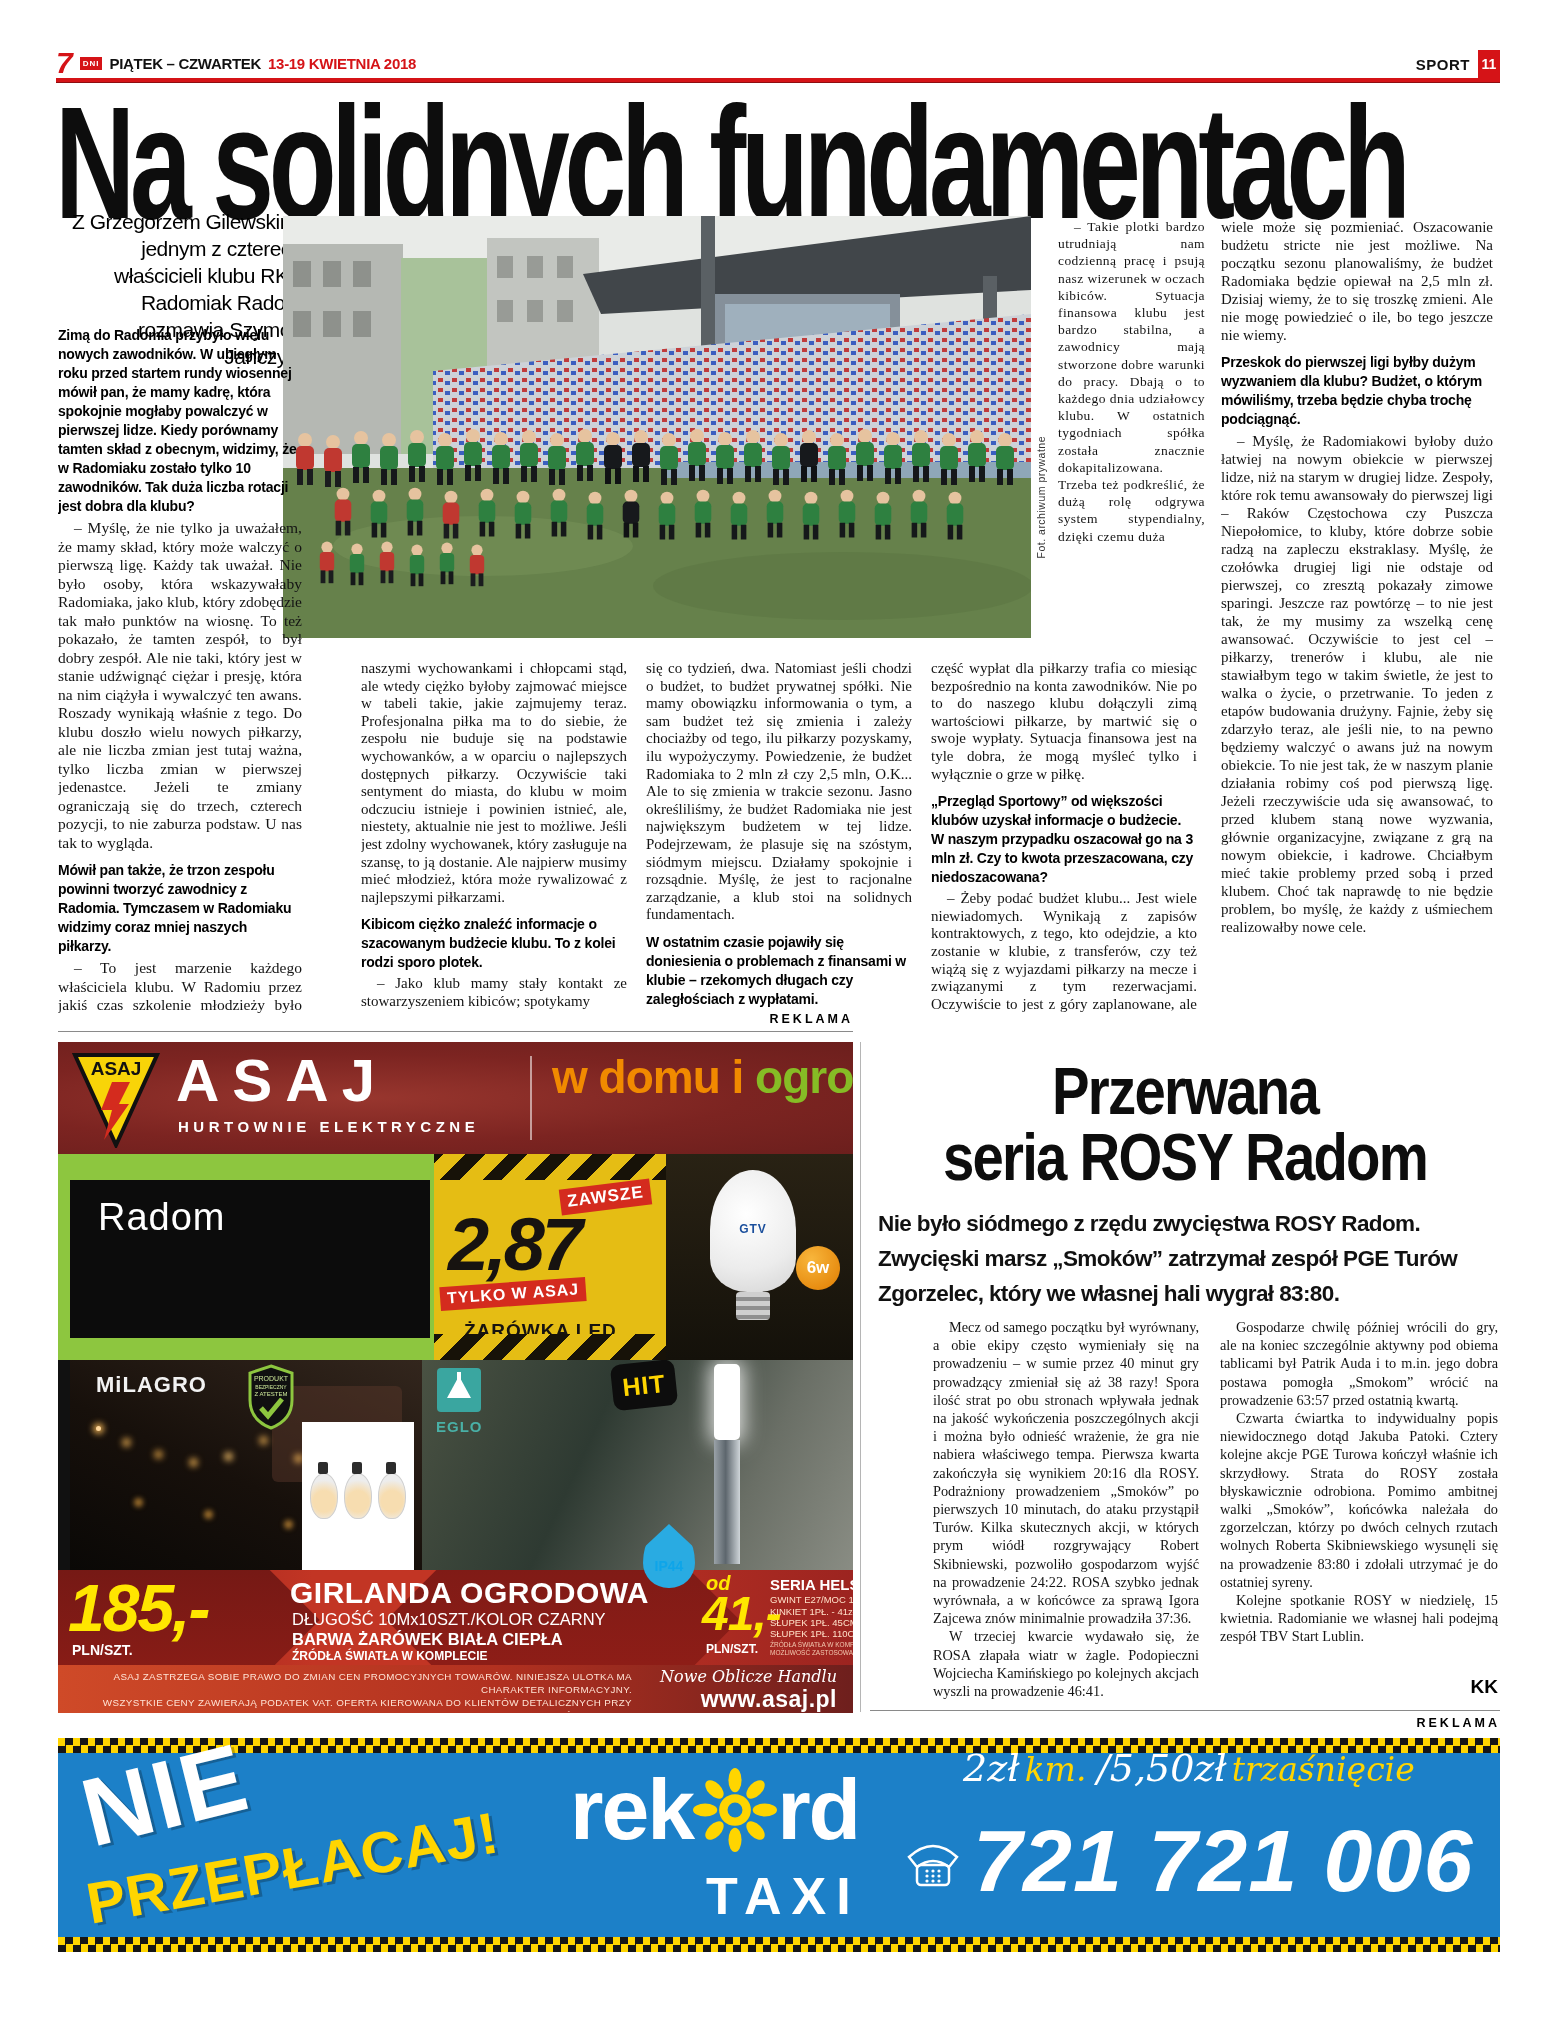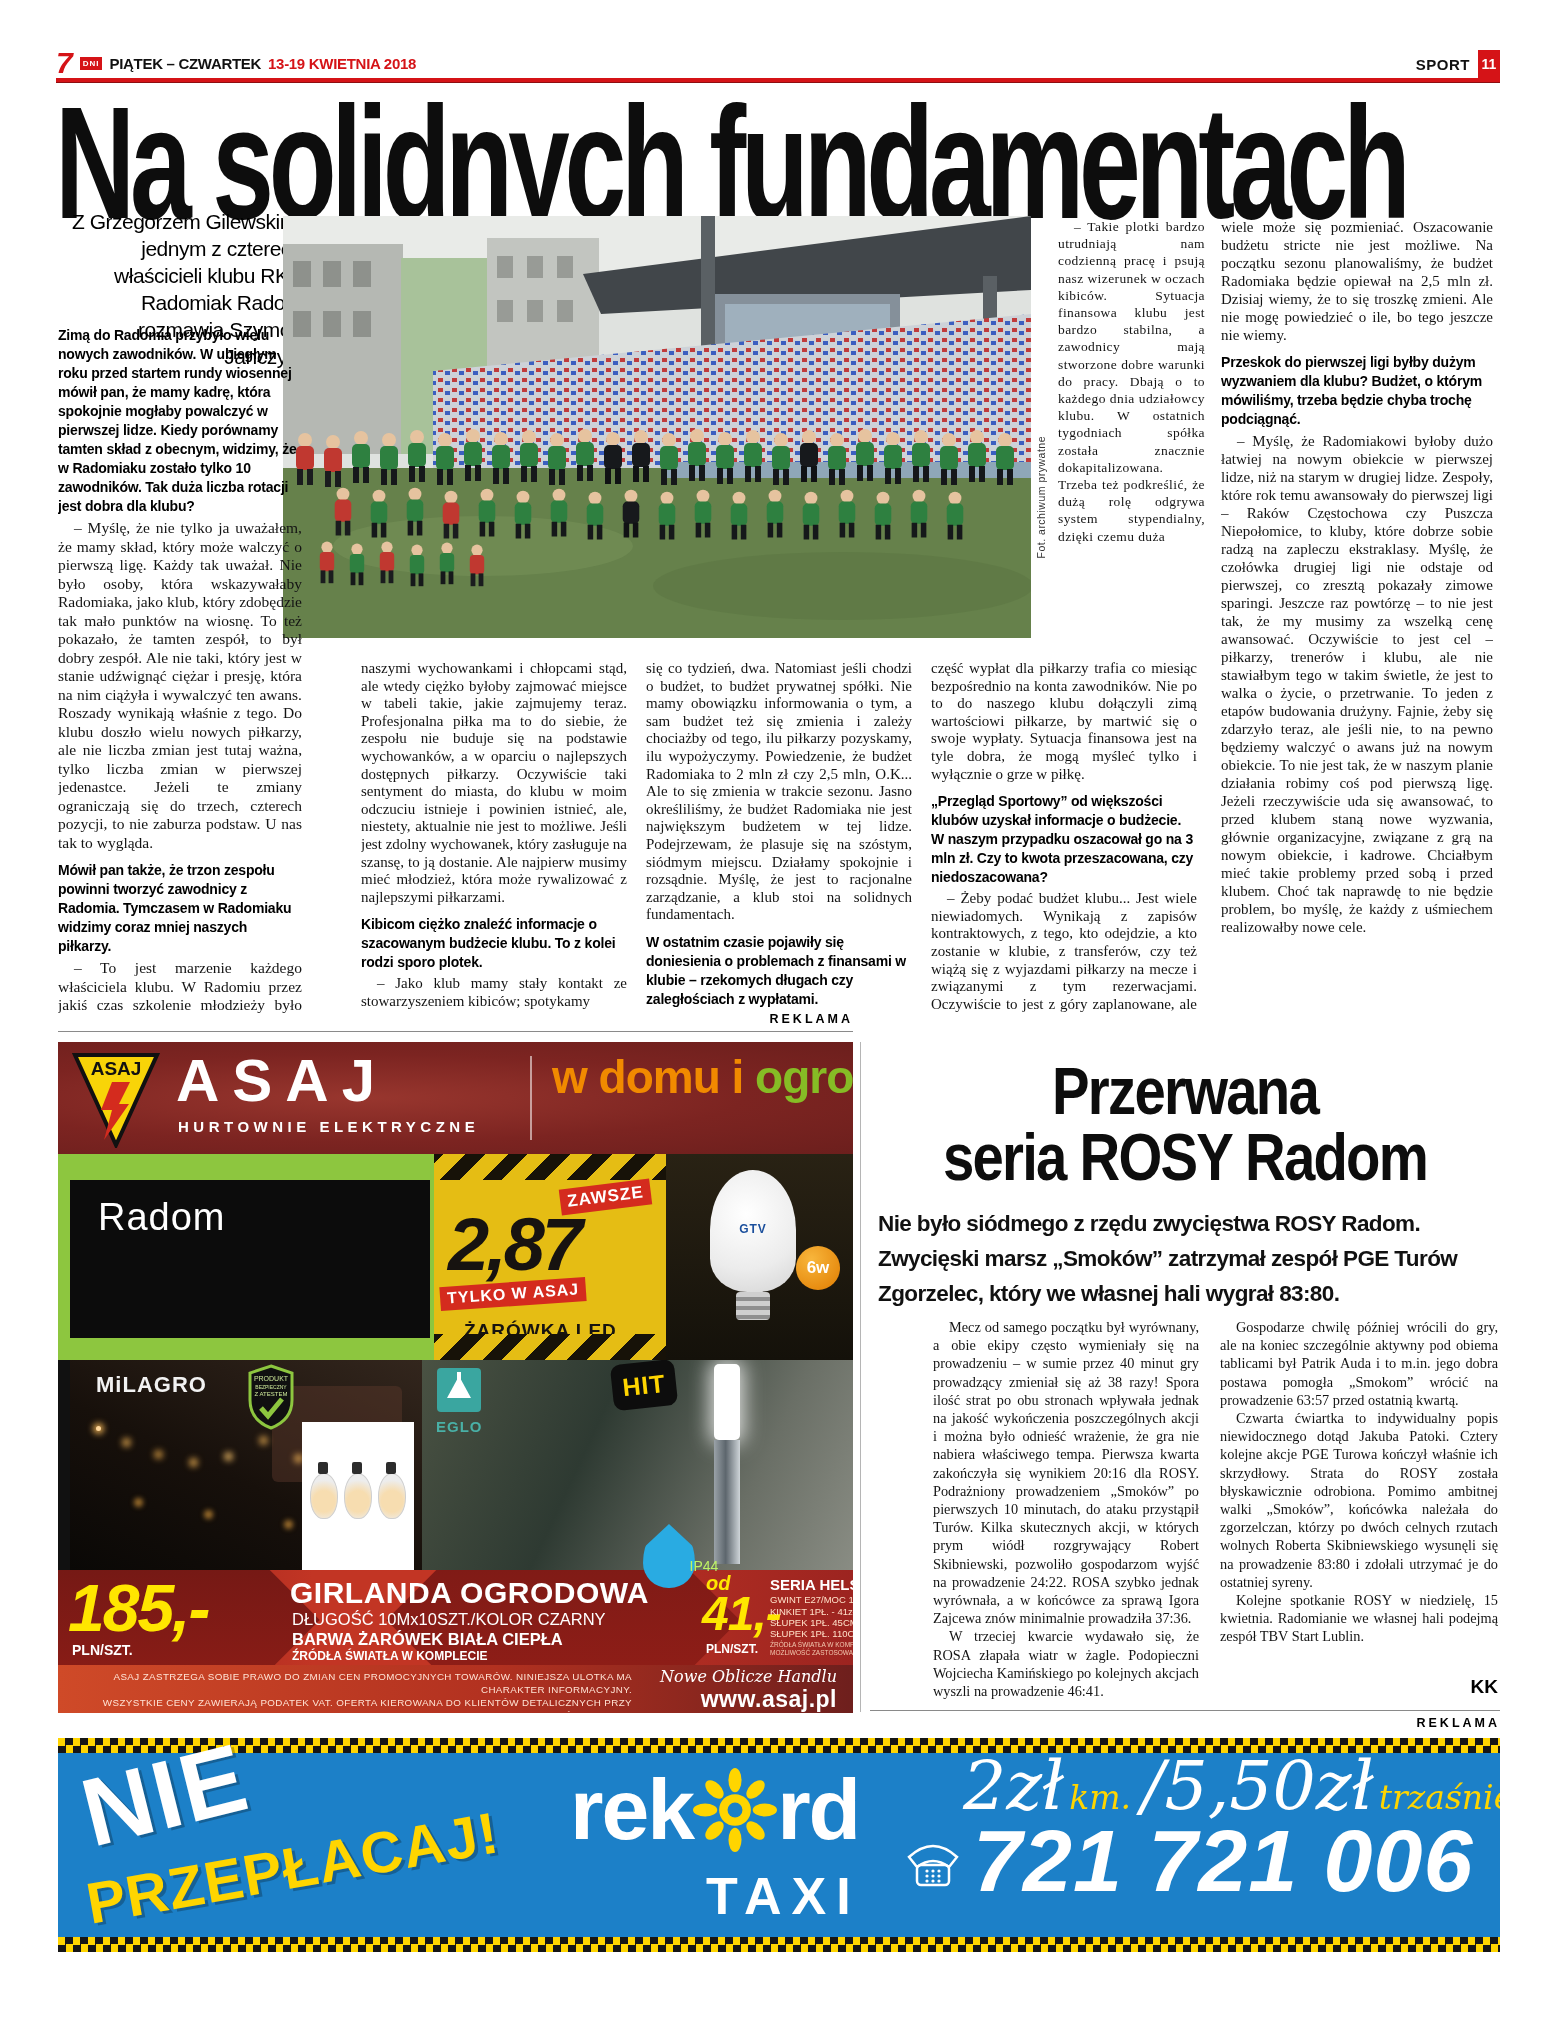--- a/index.html
+++ b/index.html
@@ -118,21 +118,21 @@
        transform:rotate(-6deg);display:flex;align-items:center;justify-content:center;
        color:#ffd500;font-size:25px;font-weight:900;letter-spacing:1px;}
   #bollard{position:absolute;left:292px;top:4px;width:26px;height:200px;}
   #bollard-top{position:absolute;left:0;top:0;width:26px;height:76px;border-radius:5px;background:#ffffff;
                box-shadow:0 0 20px 4px rgba(255,255,255,.8);}
   #bollard-post{position:absolute;left:0;top:76px;width:26px;height:124px;
                 background:linear-gradient(90deg,#9aa2a8,#5d666d 45%,#cfd5d9);}
   #ip44{position:absolute;left:585px;top:482px;width:52px;height:64px;z-index:5;}
   #ip44-drop{position:absolute;left:0;top:0;width:52px;height:64px;background:#29abe2;
              border-radius:50% 50% 50% 50%/62% 62% 40% 40%;clip-path:polygon(50% 0,100% 38%,100% 100%,0 100%,0 38%);}
-  #ip44-txt{position:absolute;left:0;top:34px;width:100%;text-align:center;color:#bef264;font-weight:normal;font-size:14px;padding-left:35px;}
+  #ip44-txt{position:absolute;left:0;top:34px;width:100%;text-align:center;color:#0ea5e9;font-weight:bold;font-size:14px;}
 
   #asaj-rowC{position:absolute;left:0;top:528px;width:795px;height:95px;overflow:hidden;
              background:linear-gradient(90deg,#8e1f1a 0%,#c23524 32%,#c23524 58%,#9c2420 100%);}
   #diamond1{position:absolute;left:-40px;top:-75px;width:250px;height:250px;transform:rotate(45deg);
             background:linear-gradient(135deg,#5e1513,#a02018);}
   #diamond2{position:absolute;left:380px;top:-75px;width:250px;height:250px;transform:rotate(45deg);
             background:linear-gradient(135deg,#6e1815,#a02018);}
   #price185{position:absolute;left:10px;top:0px;font-size:66px;font-weight:900;font-style:italic;color:#ffe600;letter-spacing:-2px;}
   #unit185{position:absolute;left:14px;top:72px;font-size:14px;color:#fff;font-weight:bold;}
   #girl-name{position:absolute;left:232px;top:6px;font-size:30px;font-weight:700;color:#fff;letter-spacing:0.5px;}
@@ -174,21 +174,21 @@
            background-size:15px 15px;}
   #chk-top{top:0;} #chk-bot{bottom:0;}
   #tx-nie{position:absolute;left:24px;top:2px;font-size:96px;font-weight:900;color:#fff;
           transform:rotate(-14deg);letter-spacing:2px;text-shadow:3px 3px 0 rgba(0,0,0,0.25);}
   #tx-prz{position:absolute;left:26px;top:96px;font-size:58px;font-weight:900;color:#ffd500;
           transform:rotate(-10deg);letter-spacing:1px;text-shadow:3px 3px 0 rgba(0,0,0,0.25);}
   #tx-brand{position:absolute;left:512px;top:22px;display:flex;align-items:center;color:#fff;
             font-size:86px;font-weight:bold;letter-spacing:-2px;}
   #tx-taxi{position:absolute;left:648px;top:128px;color:#fff;font-size:52px;font-weight:900;letter-spacing:10px;}
   #tx-price{position:absolute;left:905px;top:8px;font-family:"DejaVu Serif",serif;font-style:italic;white-space:nowrap;}
-  .tx-p{color:#fff;font-size:68px;} .tx-u{color:#ffd500;font-size:33px;}
+  .tx-p{color:#fff;font-size:38px;} .tx-u{color:#ffd500;font-size:33px;}
   #tx-phone-row{position:absolute;left:845px;top:72px;display:flex;align-items:center;gap:10px;}
   #tx-phone{color:#fff;font-size:88px;font-weight:900;font-style:italic;letter-spacing:1px;white-space:nowrap;}
 </style>
 </head>
 <body>
 
 <div class="page">
 
   <div class="abs" id="hdr">
     <div id="hdr-left">

